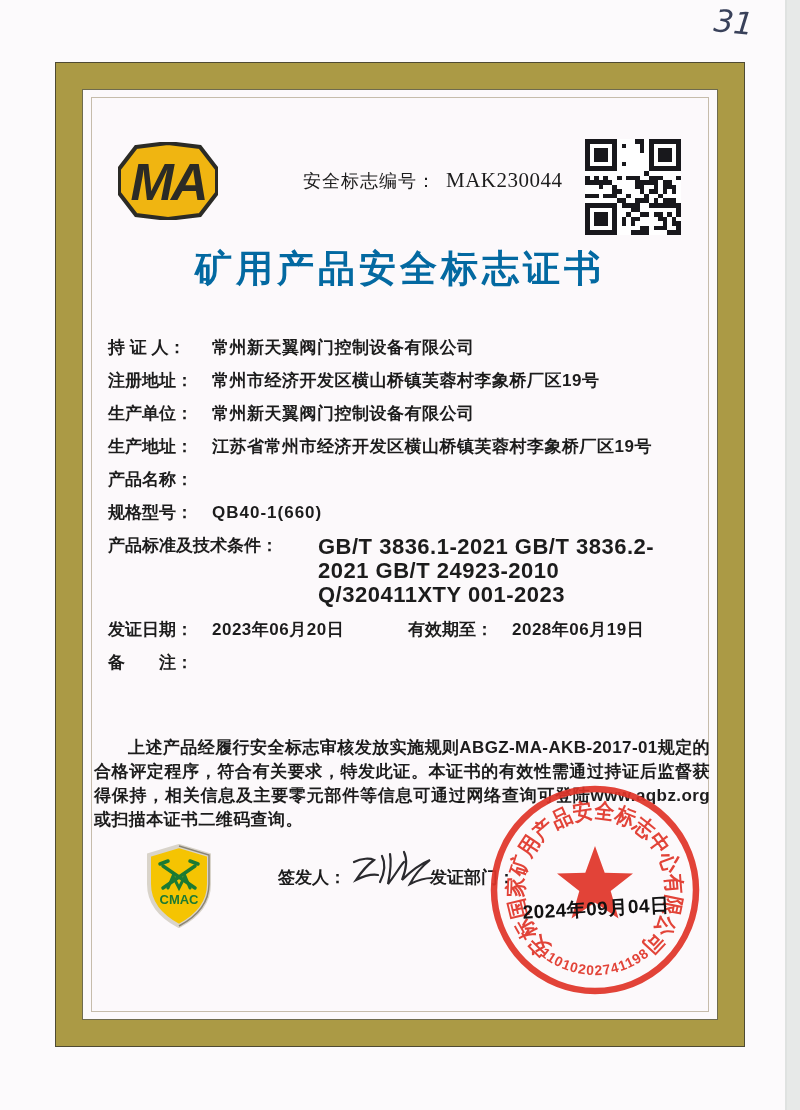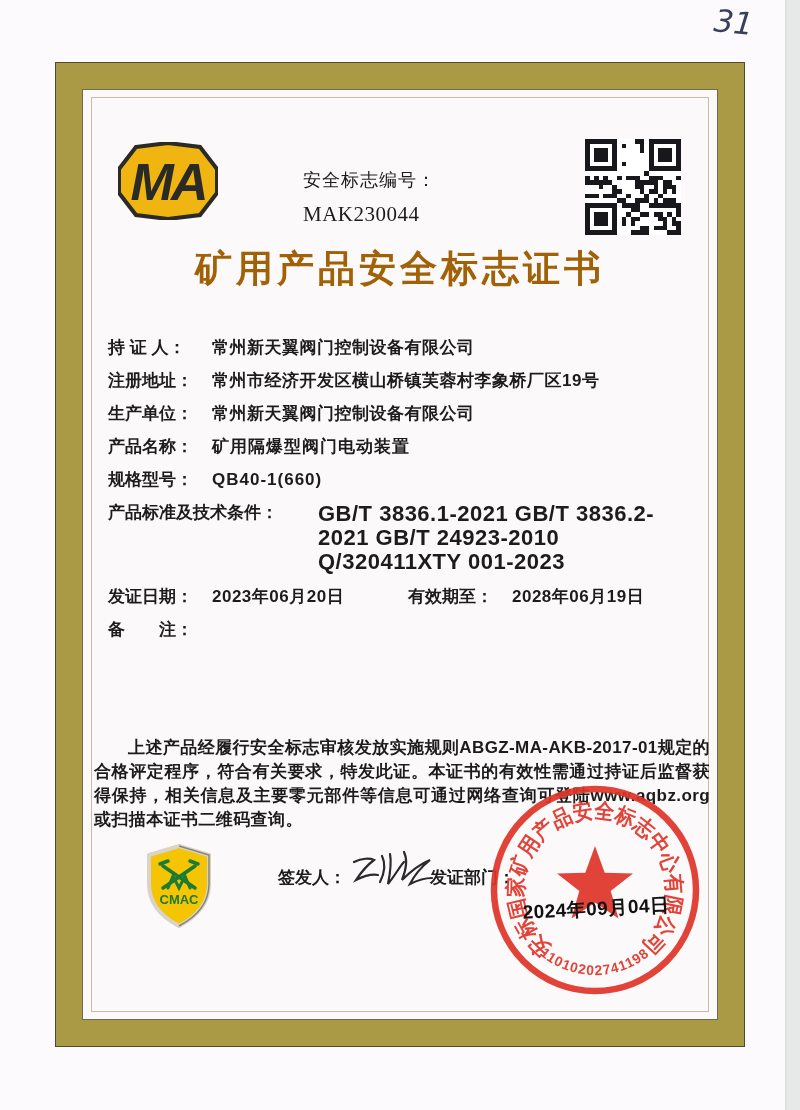--- a/index.html
+++ b/index.html
@@ -45,33 +45,33 @@
     position:absolute; left:91px; right:91px; top:97px; bottom:98px;
     border:1px solid #c6bcab;
     pointer-events:none;
   }
 
   
   .ma-logo { position:absolute; left:118px; top:142px; width:100px; height:78px; }
   .cert-no {
     position:absolute; left:303px; top:168px;
     font-size:18px; letter-spacing:1px; font-weight:400;
-    display:flex; align-items:baseline; gap:10px;flex-direction:column;
+    display:flex; align-items:baseline; gap:10px;
   }
   .cert-no .val { font-family:"Liberation Serif", serif; font-size:21px; letter-spacing:.5px; }
   .qr { position:absolute; left:585px; top:139px; width:96px; height:96px;
         display:grid; grid-template-columns:repeat(21,1fr); grid-template-rows:repeat(21,1fr);
         background:#fff; }
   .qr div { background:transparent; }
   .qr div.on { background:#18181c; }
 
   .doc-title {
     position:absolute; left:55px; top:244px; width:690px;
     text-align:center; font-size:37px; font-weight:900; letter-spacing:4px;
-    color:#a16207;
+    color:#0369a1;
   }
 
   
   .fields { position:absolute; left:108px; top:337px; width:600px; }
   .row { display:flex; align-items:flex-start; margin-bottom:12px; line-height:21px; }
   .row .label { flex:0 0 104px; font-size:17px; font-weight:700; white-space:nowrap; }
   .row .value { font-size:17px; font-weight:700; letter-spacing:.5px; }
   .row.r-name .value, .row.r-model .value { letter-spacing:1px; }
   .row.wide .label { flex:0 0 210px; }
   .row.wide .value { width:372px; line-height:24px; font-family:Liberation Sans, sans-serif; font-weight:700; font-size:22px; }
@@ -574,23 +574,26 @@
     <span class="value">常州新天翼阀门控制设备有限公司</span>
   </div>
   <div class="row">
     <span class="label">注册地址：</span>
     <span class="value">常州市经济开发区横山桥镇芙蓉村李象桥厂区19号</span>
   </div>
   <div class="row">
     <span class="label">生产单位：</span>
     <span class="value">常州新天翼阀门控制设备有限公司</span>
   </div>
+  <div class="row">
+    <span class="label">生产地址：</span>
+    <span class="value">江苏省常州市经济开发区横山桥镇芙蓉村李象桥厂区19号</span>
+  </div>
   <div class="row r-name">
     <span class="label">产品名称：</span>
-    <span class="value">矿用隔爆型阀门电动装置</span>
   </div>
   <div class="row r-model">
     <span class="label">规格型号：</span>
     <span class="value">QB40-1(660)</span>
   </div>
   <div class="row wide">
     <span class="label">产品标准及技术条件：</span>
     <span class="value">GB/T 3836.1-2021 GB/T 3836.2-2021 GB/T 24923-2010 Q/320411XTY 001-2023</span>
   </div>
   <div class="row dates">

